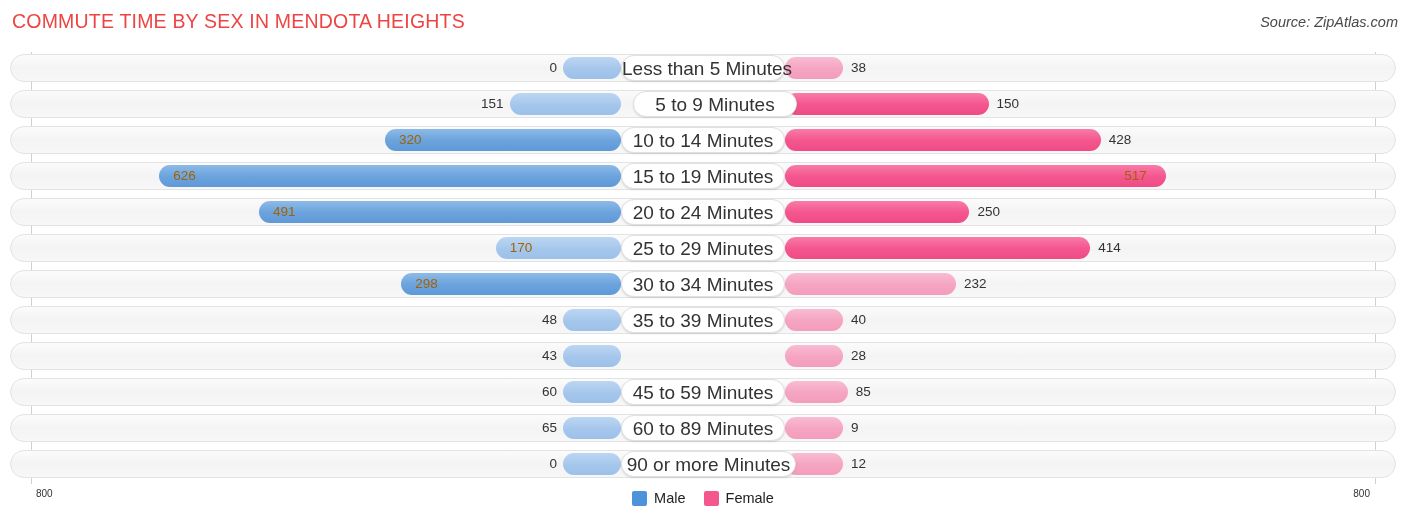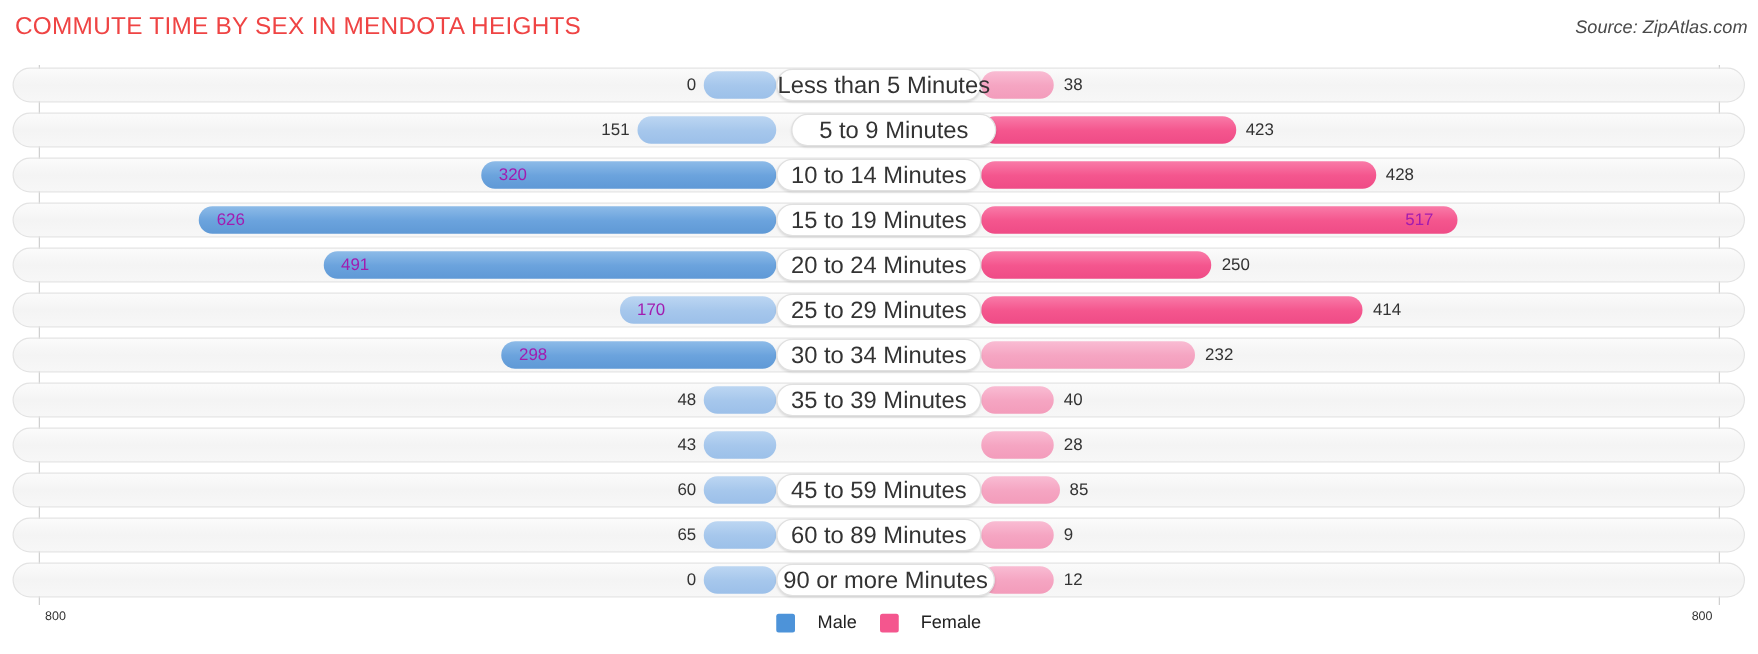--- a/index.html
+++ b/index.html
@@ -56,21 +56,21 @@
   .bar.female{
     background:linear-gradient(to bottom,#f97ba8 0%,#f4568e 52%,#ef4b86 100%);
   }
   .bar.female.light{
     background:linear-gradient(to bottom,#f9bcd3 0%,#f5a5c2 52%,#f39cbb 100%);
   }
   .val{
     position:absolute;top:4px;height:20px;line-height:20px;
     font-size:13.5px;color:#333;white-space:nowrap;
   }
-  .val.inside{color:#a21caf;}
+  .val.inside{color:#a16207;}
 
   .catpill{
     position:absolute;top:1px;height:26px;line-height:26px;
     background:#ffffff;
     border:1px solid #e0e0e0;
     border-radius:13px;
     font-size:19px;color:#333;
     text-align:center;
     box-shadow:0 1px 2px rgba(0,0,0,.12);
     box-sizing:border-box;
@@ -83,21 +83,21 @@
   }
   .axmax{
     position:absolute;top:4px;font-size:10px;color:#333;
   }
   #axmax-left{left:36px;}
   #axmax-right{right:36px;}
   #legend{
     position:absolute;left:0;top:6px;width:1406px;
     display:flex;justify-content:center;align-items:center;gap:18px;
   }
-  .leg{display:flex;align-items:center;gap:18px;justify-content:flex-end;}
+  .leg{display:flex;align-items:center;gap:7px;justify-content:flex-end;}
   .swatch{width:15px;height:15px;border-radius:2px;display:inline-block;}
   .leg-label{font-size:14.5px;color:#222;}
 </style>
 </head>
 <body>
 
 <div id="title">COMMUTE TIME BY SEX IN MENDOTA HEIGHTS</div>
 <div id="source">Source: ZipAtlas.com</div>
 
 <div id="plot">
@@ -110,21 +110,21 @@
         <div class="val" style="left: 517px; width: 30px; text-align: right;">0</div>
         <div class="bar female light" style="left: 775px; width: 58px;"></div>
         <div class="val" style="left: 841px;">38</div>
         <div class="catpill" style="left: 611px; width: 164px;">Less than 5 Minutes</div>
       </div>
       <div class="row" style="top: 38px;">
         <div class="track"></div>
         <div class="bar male light" style="left: 499.637px; width: 111.362px;"></div>
         <div class="val" style="left: 463.637px; width: 30px; text-align: right;">151</div>
         <div class="bar female" style="left: 775px; width: 203.55px;"></div>
-        <div class="val" style="left: 986.55px;">423</div>
+        <div class="val" style="left: 986.55px;">150</div>
         <div class="catpill" style="left: 611px; width: 164px; margin-left: 12px;">5 to 9 Minutes</div>
       </div>
       <div class="row" style="top: 74px;">
         <div class="track"></div>
         <div class="bar male" style="left: 375px; width: 236px;"></div>
         <div class="val inside" style="left: 389px;">320</div>
         <div class="bar female" style="left: 775px; width: 315.65px;"></div>
         <div class="val" style="left: 1098.65px;">428</div>
         <div class="catpill" style="left: 611px; width: 164px;">10 to 14 Minutes</div>
       </div>

